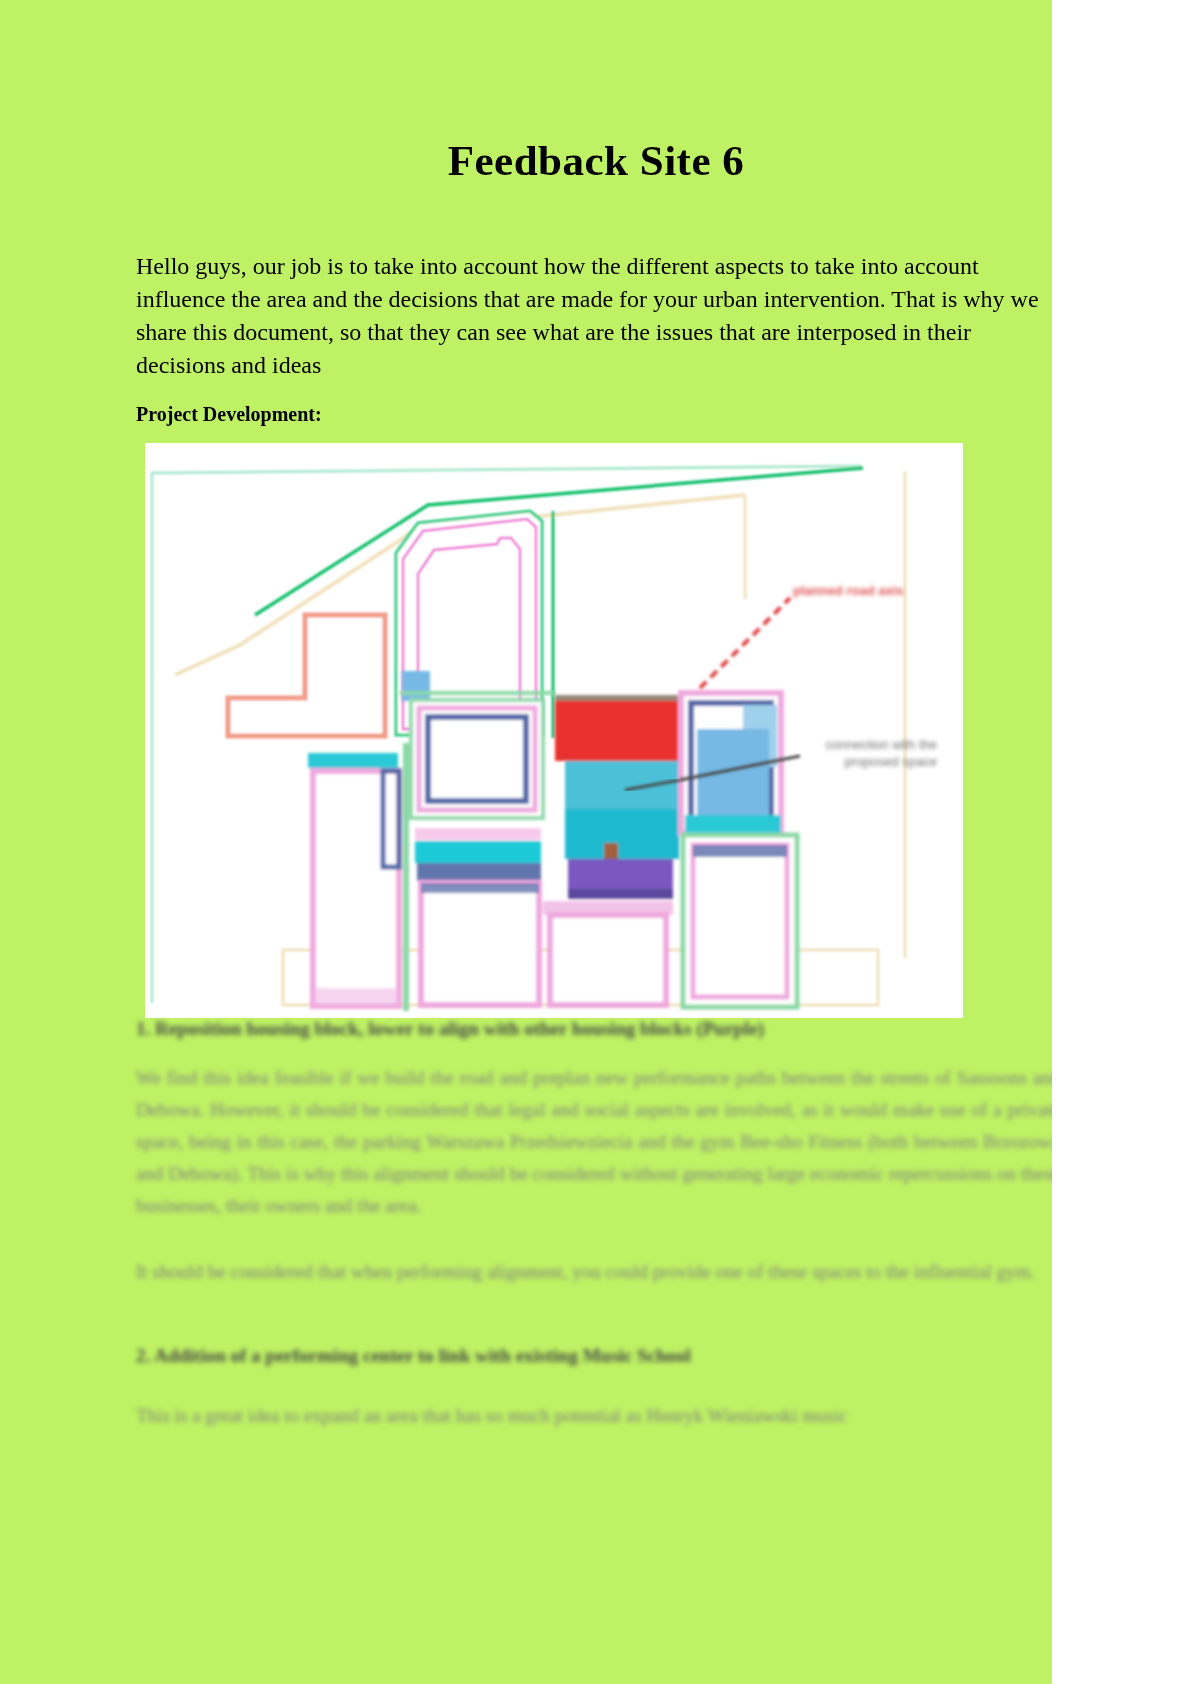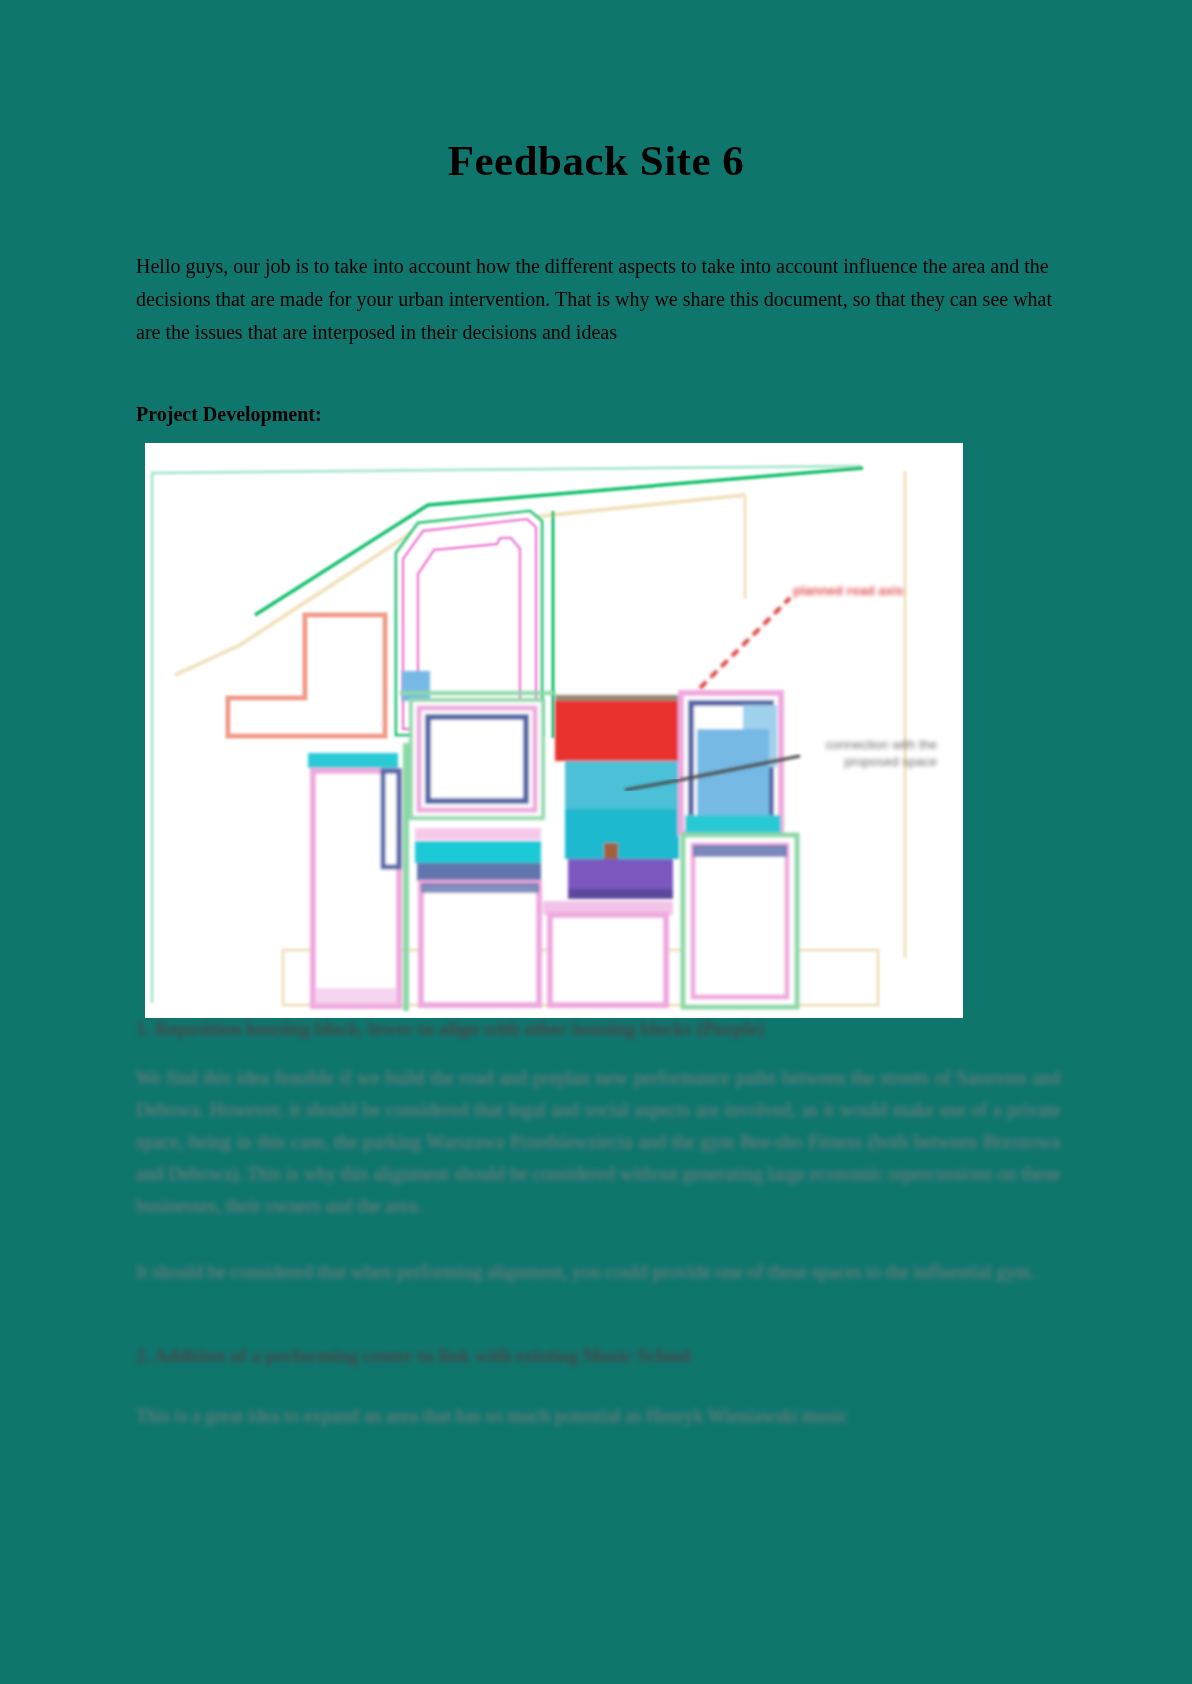--- a/index.html
+++ b/index.html
@@ -1,34 +1,34 @@
 <!DOCTYPE html>
 <html><head>
 <meta charset="utf-8">
 <style>
   html,body{margin:0;padding:0;background:#ffffff;}
   .page{
     position:relative;
-    width:1192px;height:1684px;
-    background:#0f766e;
+    width:1052px;height:1684px;
+    background:#bef264;
     font-family:"Liberation Serif", serif;
     color:#000;
     overflow:hidden;
   }
   .doc-title{
     position:absolute;left:0;top:136px;width:1192px;
     text-align:center;font-size:43px;font-weight:bold;letter-spacing:.5px;
   }
   .doc-subtitle{
     position:absolute;left:0;top:203px;width:1192px;
     text-align:center;font-size:17px;font-weight:bold;text-decoration:underline;
   }
   .intro{
     position:absolute;left:136px;top:250px;width:924px;
-    font-size:20px;line-height:33px;
+    font-size:24px;line-height:33px;
   }
   .section-heading{
     position:absolute;left:136px;top:403px;
     font-size:20px;font-weight:bold;
   }
   .map-figure{
     position:absolute;left:145px;top:443px;width:818px;height:575px;
     background:#fff;
   }
   .map-figure svg{filter:blur(0.6px);}

